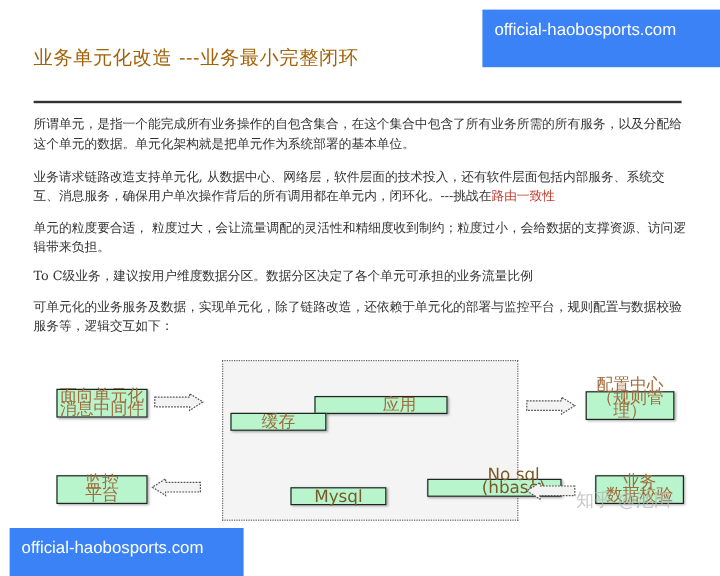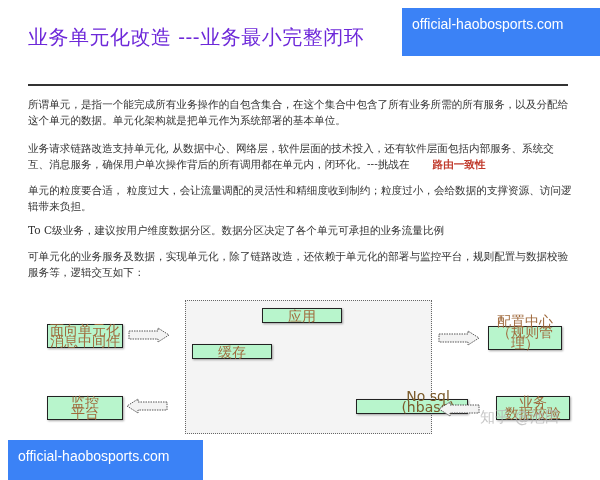--- a/index.html
+++ b/index.html
@@ -1,20 +1,20 @@
 <!DOCTYPE html>
 <html><head>
 <meta charset="utf-8">
 <style>
   html,body{margin:0;padding:0;}
   body{width:600px;height:480px;background:#fff;position:relative;overflow:hidden;font-family:"DejaVu Serif","Liberation Serif",serif;color:#333;}
-  .title{position:absolute;left:28px;top:24px;font-size:20px;color:#6d28d9;letter-spacing:0.5px;}
+  .title{position:absolute;left:28px;top:38px;font-size:16px;color:#a16207;letter-spacing:0.5px;}
   .rule{position:absolute;left:28px;top:84px;width:540px;height:2px;background:#333;}
   .para{position:absolute;left:28px;width:545px;font-size:10.6px;line-height:16px;color:#333;}
-  .red{color:#c0392b;font-weight:bold;margin-left:23px;}
+  .red{color:#c0392b;font-weight:normal;}
   .watermark{position:absolute;background:#3b82f6;color:#fff;font-family:Liberation Sans, sans-serif;font-size:14px;padding:0 10px;line-height:32px;height:48px;}
   .wm-top{right:0;top:8px;width:178px;}
   .wm-bot{left:8px;top:440px;width:175px;}
   .container{position:absolute;left:185px;top:300px;width:245px;height:132px;border:1.5px dotted #666;background:#f4f4f4;}
   .box{position:absolute;background:#b8f5cc;border:1.5px solid #222;box-shadow:1px 1px 2px rgba(0,0,0,0.35);font-size:14px;color:#a06a3d;text-align:center;display:flex;align-items:flex-end;justify-content:center;line-height:11px;}
   .box.latin{font-family:"DejaVu Sans","Liberation Sans",sans-serif;color:#7a5a2a;}
   .arrow{position:absolute;width:42px;height:16px;}
   .zhihu{position:absolute;left:480px;top:408px;font-size:15px;color:rgba(180,180,180,0.75);font-family:"DejaVu Sans","Liberation Sans",sans-serif;}
 </style>
 </head>
@@ -45,22 +45,23 @@
   <div>
       <div>监控</div>
       <div>平台</div>
     </div>
 </div>
 <svg class="arrow" style="left:126px;top:398px;" viewBox="0 0 42 16">
     <polygon points="41,4 12,4 12,1 1,8 12,15 12,12 41,12" fill="#f3f3f3" stroke="#555" stroke-width="1" stroke-dasharray="1.5,1"></polygon>
   </svg>
 
 <div class="container">
-  <div class="box" style="left:76px;top:7px;width:78px;height:13px;">应用</div>
+  <div class="box" style="left:76px;top:29px;width:78px;height:13px;padding-left:31px;">应用</div>
   <div class="box" style="left:6px;top:43px;width:78px;height:13px;">缓存</div>
+  <div class="box latin" style="left:56px;top:105px;width:78px;height:13px;">Mysql</div>
   <div class="box latin" style="left:170px;top:98px;width:78px;height:13px;padding-left:32px;">No sql (hbase)</div>
 </div>
 
 <svg class="arrow" style="left:438px;top:330px;" viewBox="0 0 42 16">
     <polygon points="1,4 30,4 30,1 41,8 30,15 30,12 1,12" fill="#f3f3f3" stroke="#555" stroke-width="1" stroke-dasharray="1.5,1"></polygon>
   </svg>
 <div class="box" style="left:488px;top:326px;width:72px;height:22px;">
   <div>
       <div>配置中心</div>
       <div>（规则管理）</div>

